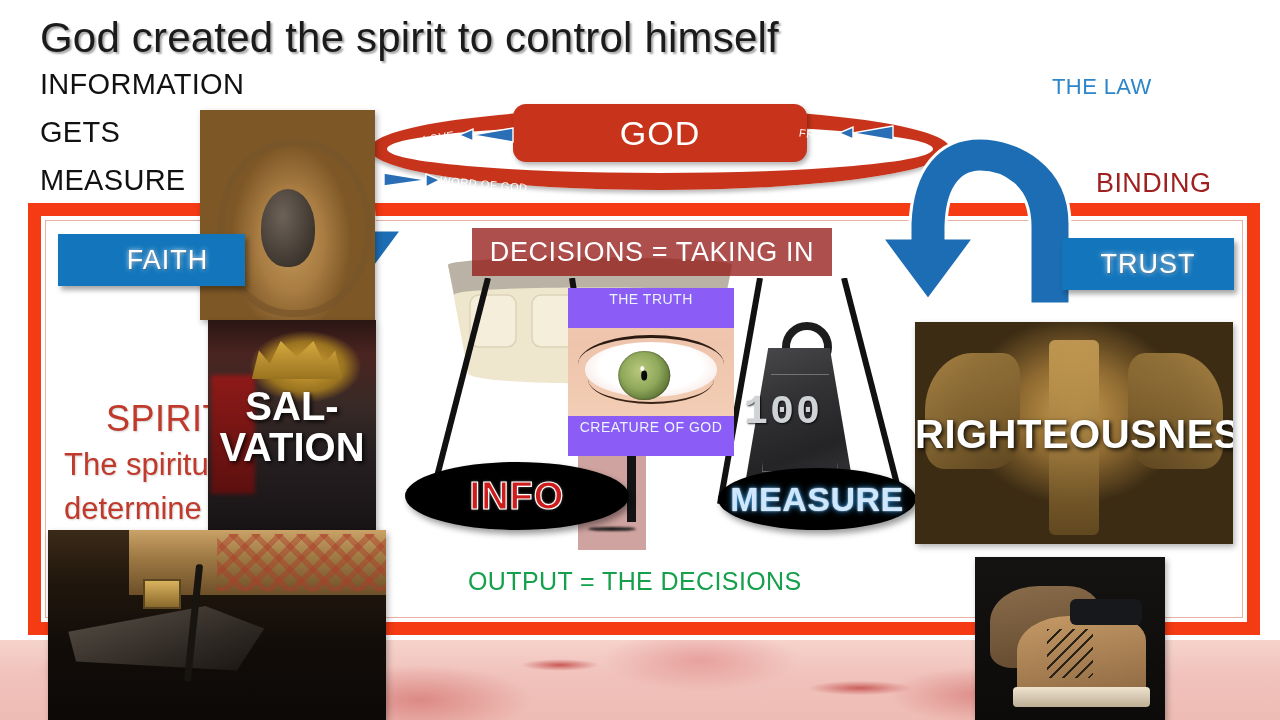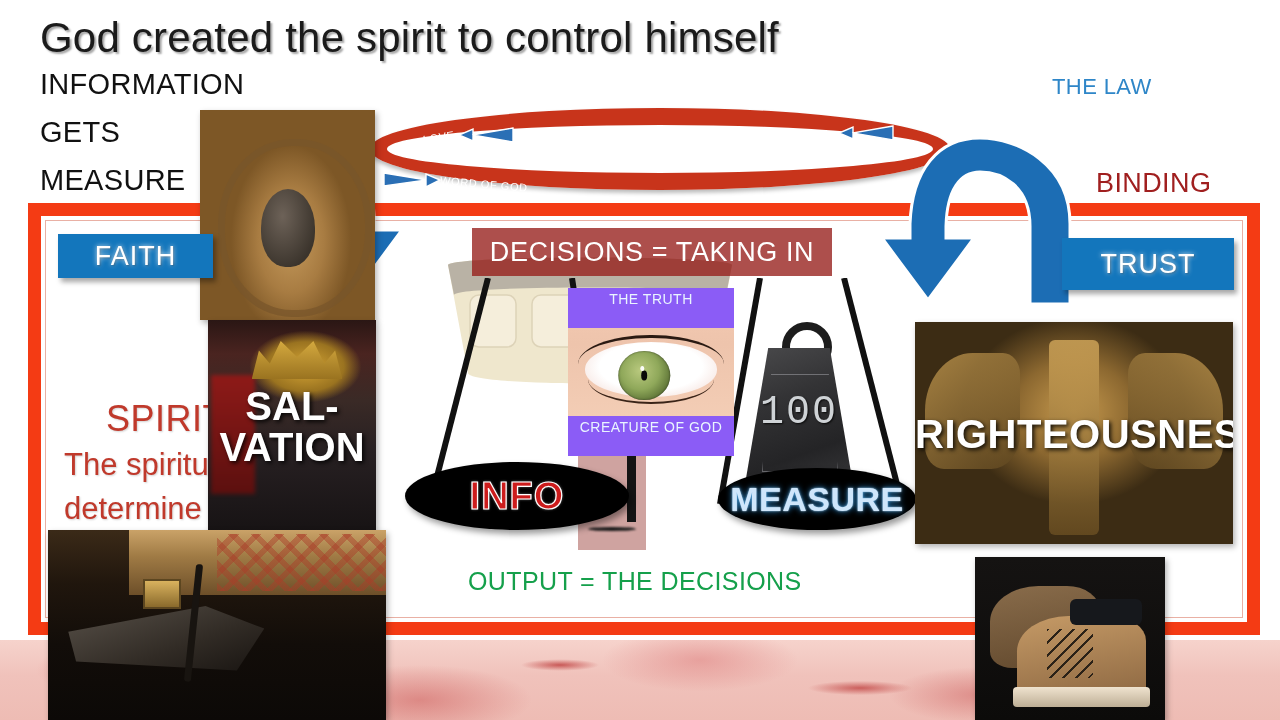--- a/index.html
+++ b/index.html
@@ -74,21 +74,21 @@
 
   
   .bluebox{
     background:#1376bc;box-shadow:3px 4px 5px rgba(0,0,0,.35);
     display:flex;align-items:center;justify-content:center;
   }
   .bluebox span{
     color:#ffffff;font-size:27px;font-stretch:condensed;letter-spacing:1px;
     text-shadow:0 0 5px rgba(255,255,255,.85),1px 1px 2px rgba(0,0,0,.35);
   }
-  .bb-faith{left:58px;top:234px;width:155px;height:44px;}
+  .bb-faith{left:58px;top:234px;width:155px;height:52px;padding-left:32px;}
   .bb-trust{left:1062px;top:238px;width:172px;height:52px;}
 
   
   .entrance{
     left:472px;top:228px;width:360px;height:48px;background:rgba(150,30,26,.78);
     display:flex;align-items:center;justify-content:center;
   }
   .entrance span{color:#fff;font-size:27px;font-stretch:condensed;letter-spacing:.6px;}
 
   
@@ -122,22 +122,22 @@
 
   
   .weight{left:744px;top:322px;width:110px;height:185px;}
   .wring{position:absolute;left:38px;top:0;width:34px;height:34px;border:8px solid #1d1d1d;border-radius:50%;}
   .wbody{position:absolute;left:0;top:26px;width:110px;height:142px;
     background:linear-gradient(160deg,#4a4a4c 0%,#333335 35%,#242426 70%,#3a3a3c 100%);
     clip-path:polygon(22% 0,78% 0,100% 100%,0 100%);
     box-shadow:3px 4px 7px rgba(0,0,0,.45);}
   .winner{position:absolute;left:18px;top:52px;width:74px;height:96px;
     border:1px solid rgba(170,170,175,.5);clip-path:polygon(12% 0,88% 0,100% 100%,0 100%);}
-  .wnum{position:absolute;left:0;top:68px;width:110px;text-align:center;color:#cfd3d6;
-    font-family:"Liberation Mono",monospace;font-size:40px;font-weight:normal;letter-spacing:2px;
+  .wnum{position:absolute;left:0;top:68px;width:110px;text-align:left;color:#cfd3d6;
+    font-family:"Liberation Mono",monospace;font-size:40px;font-weight:bold;letter-spacing:2px;
     text-shadow:1px 1px 2px rgba(0,0,0,.8);}
 
   
   .tag{border-radius:50%;background:#000;display:flex;align-items:center;justify-content:center;
        box-shadow:3px 4px 6px rgba(0,0,0,.4);}
   .tag-info{left:405px;top:462px;width:224px;height:68px;}
   .tag-info span{color:#cc1c1c;font-size:38px;font-weight:bold;letter-spacing:1px;
      -webkit-text-stroke:1.2px #ffffff;text-shadow:0 0 3px rgba(255,255,255,.6);text-align:right;}
   .tag-meas{left:718px;top:468px;width:198px;height:62px;}
   .tag-meas span{color:#cfe6fb;font-size:34px;font-weight:bold;letter-spacing:.5px;
@@ -231,20 +231,23 @@
   <div class="abs title">God created the spirit to control himself</div>
 
   <div class="abs leftlabel lbl-info">INFORMATION</div>
   <div class="abs leftlabel lbl-gets">GETS</div>
   <div class="abs leftlabel lbl-filt">MEASURE</div>
 
   <div class="abs lawlabel">THE LAW</div>
   <div class="abs bindlabel">BINDING</div>
 
   <div class="abs godring"></div>
+  <div class="abs godbox">
+    <span>GOD</span>
+  </div>
   <div class="abs ringword rw-love">LOVE</div>
   <div class="abs ringword rw-fruit">FRUIT</div>
   <div class="abs ringword rw-word">WORD OF GOD</div>
 
   <svg class="abs" style="left:455px;top:124px;" width="60" height="22" viewBox="0 0 60 22">
     <polygon points="58,4 18,11 18,5 4,11 18,17 18,11 58,18" fill="#2a6fb5" stroke="#ffffff" stroke-width="1.4"></polygon>
   </svg>
   <svg class="abs" style="left:835px;top:122px;" width="60" height="22" viewBox="0 0 60 22">
     <polygon points="58,4 18,11 18,5 4,11 18,17 18,11 58,18" fill="#2a6fb5" stroke="#ffffff" stroke-width="1.4"></polygon>
   </svg>

